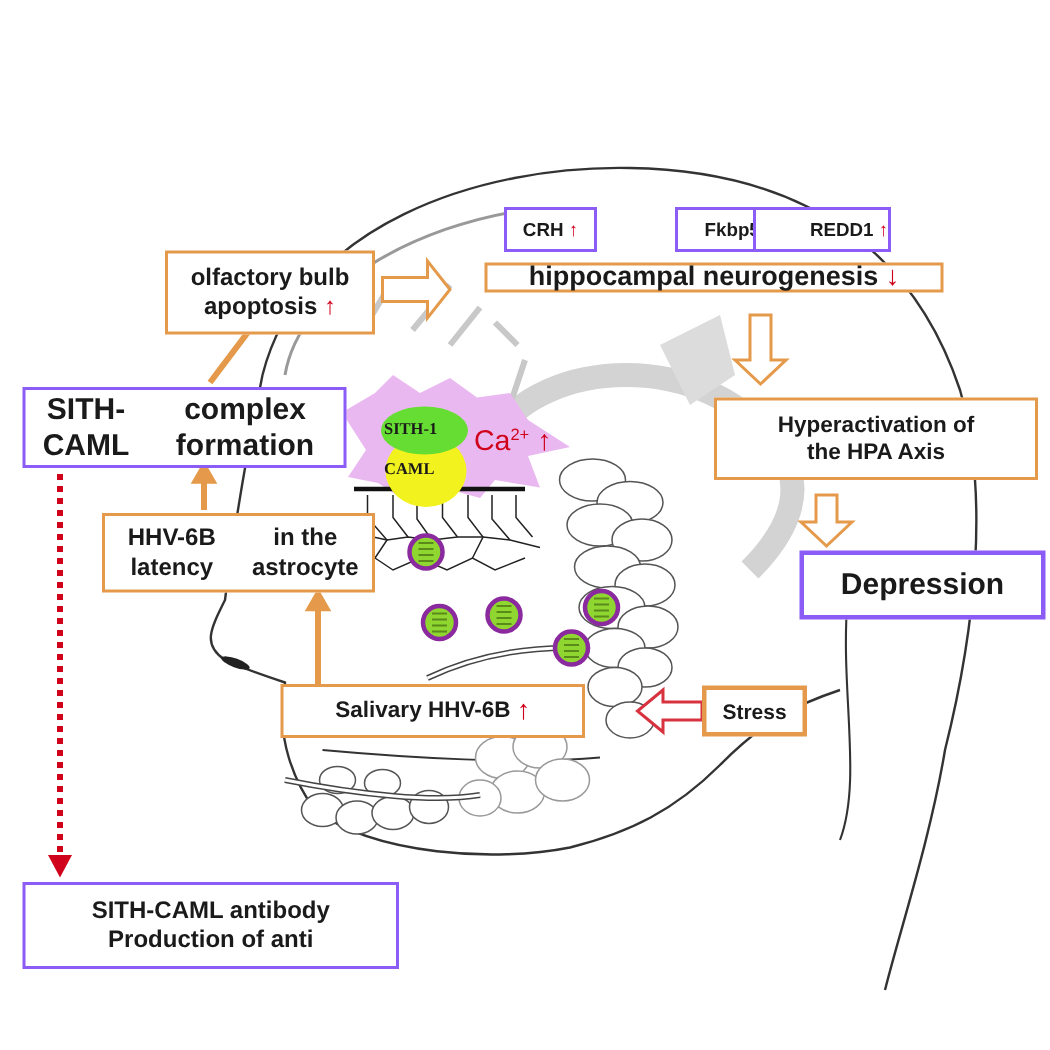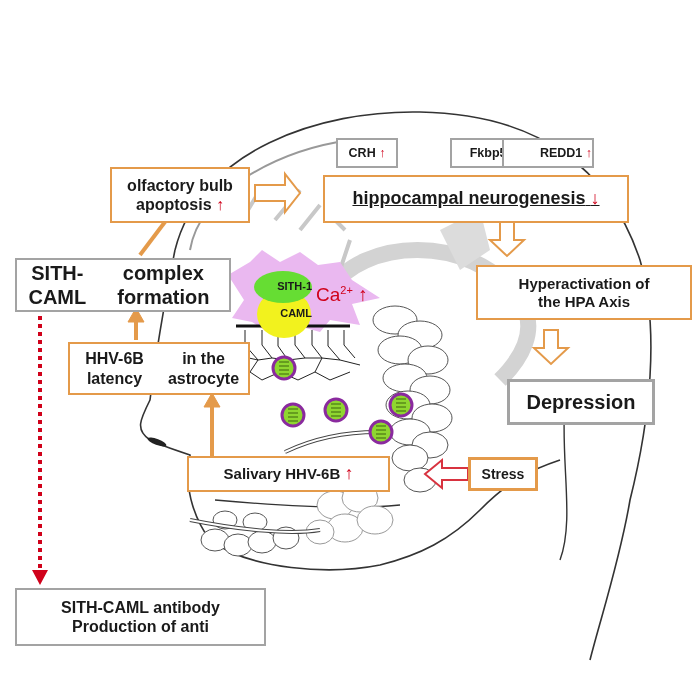--- a/index.html
+++ b/index.html
@@ -1,23 +1,23 @@
 <!DOCTYPE html>
 <html><head>
 <meta charset="utf-8">
 <style>
   html, body { margin:0; padding:0; background:#ffffff; }
   body { width:700px; height:700px; position:relative; overflow:hidden; font-family:"Liberation Sans", sans-serif; }
   #art { position:absolute; left:0; top:0; width:700px; height:700px; }
   .box { position:absolute; background:#fff; box-sizing:border-box; display:flex; align-items:center; justify-content:center; text-align:center; color:#1a1a1a; font-weight:bold; line-height:1.2; }
   .orange { border:2px solid #e49a4a; }
-  .red { border:2px solid #a3a3a3; }
+  .red { border:2px solid #8b5cf6; }
   .up { color:#d0021b; font-weight:bold; }
   .small { font-size:12.5px; }
-  .lbl { position:absolute; font-weight:bold; color:#1a1a1a; text-align:right; }
+  .lbl { position:absolute; font-weight:bold; color:#1a1a1a; text-align:left;font-family:Liberation Serif, serif; }
 </style>
 </head>
 <body>
 
 <svg id="art" viewBox="0 0 700 700">
 
   <path d="M175 250 C 200 150, 320 110, 420 112 C 540 114, 610 170, 640 260 C 660 330, 650 420, 630 500 C 620 560, 600 620, 590 660" fill="none" stroke="#333" stroke-width="1.6"></path>
   <path d="M175 250 C 165 300, 155 360, 150 400 C 140 420, 135 430, 150 440 C 160 445, 175 450, 190 455 L 190 470 C 185 490, 195 520, 210 540 C 250 570, 330 575, 380 565 C 420 555, 450 540, 480 510 C 510 480, 530 470, 560 460" fill="none" stroke="#333" stroke-width="1.6"></path>
   <path d="M565 400 C 560 460, 575 520, 560 560" fill="none" stroke="#333" stroke-width="1.4"></path>
   <path d="M190 250 C 200 190, 280 150, 350 140" fill="none" stroke="#999" stroke-width="2"></path>
@@ -124,21 +124,21 @@
 </div>
 <div class="box red small" style="left:502px;top:138px;width:92px;height:30px;padding-left:36px;">
   <span>REDD1</span>&nbsp;<span class="up">↑</span>
 </div>
 
 <div class="box orange" style="left:110px;top:167px;width:140px;height:56px;font-size:16px;flex-direction:column;">
   <div>olfactory bulb</div>
   <div><span>apoptosis</span>&nbsp;<span class="up">↑</span></div>
 </div>
 
-<div class="box orange" style="left:323px;top:175px;width:306px;height:48px;font-size:18px;text-decoration:underline;">
+<div class="box orange" style="left:323px;top:175px;width:306px;height:20px;font-size:18px;">
   <span>hippocampal neurogenesis</span>&nbsp;<span class="up">↓</span>
 </div>
 
 <div class="box red" style="left:15px;top:258px;width:216px;height:54px;font-size:20px;flex-direction:row;">
   <div>SITH-CAML</div>
   <div>complex formation</div>
 </div>
 
 <div class="lbl" style="left:256px;top:280px;width:56px;font-size:11px;">SITH-1</div>
 <div class="lbl" style="left:256px;top:307px;width:56px;font-size:11px;">CAML</div>
@@ -149,21 +149,21 @@
 <div class="box orange" style="left:476px;top:265px;width:216px;height:55px;font-size:15px;flex-direction:column;">
   <div>Hyperactivation of</div>
   <div>the HPA Axis</div>
 </div>
 
 <div class="box orange" style="left:68px;top:342px;width:182px;height:53px;font-size:16px;flex-direction:row;">
   <div>HHV-6B latency</div>
   <div>in the astrocyte</div>
 </div>
 
-<div class="box red" style="left:507px;top:367px;width:148px;height:46px;font-size:20px;border-width:3px;margin-top:12px;">
+<div class="box red" style="left:533px;top:367px;width:164px;height:46px;font-size:20px;border-width:3px;">
   <span>Depression</span>
 </div>
 
 <div class="box orange" style="left:187px;top:456px;width:203px;height:36px;font-size:15px;">
   <span>Salivary HHV-6B</span>&nbsp;<span class="up" style="font-size:18px;">↑</span>
 </div>
 
 <div class="box orange" style="left:468px;top:457px;width:70px;height:34px;font-size:14px;border-width:3px;">
   <span>Stress</span>
 </div>

